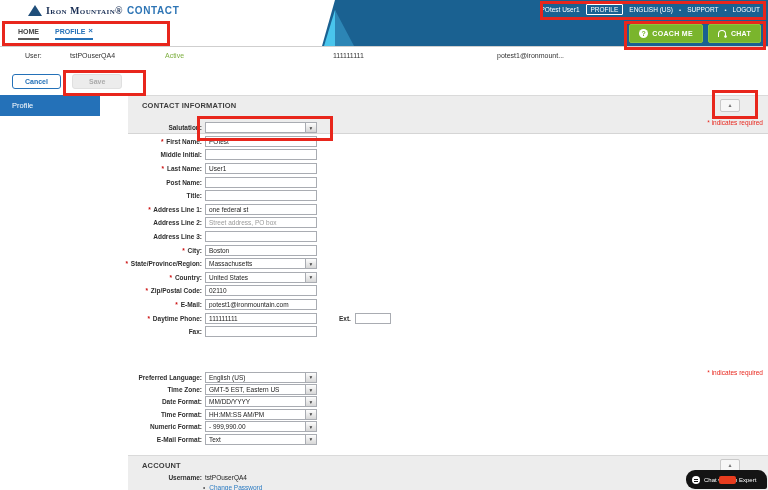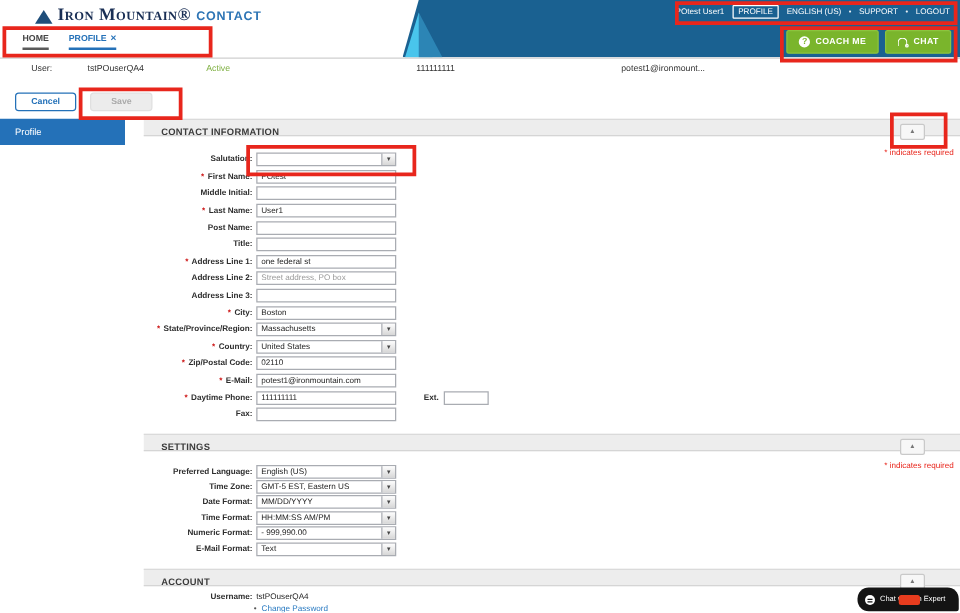--- a/index.html
+++ b/index.html
@@ -5,21 +5,21 @@
   * { margin:0; padding:0; box-sizing:border-box; }
   html,body { background:#fff; }
   body { font-family:"Liberation Sans", sans-serif; }
   #app { position:relative; width:768px; height:490px; background:#fff; overflow:hidden; }
 
   
   .logo { position:absolute; left:28px; top:5px; display:flex; align-items:center; gap:4px; }
   .logo-tri { width:0; height:0; border-left:7px solid transparent; border-right:7px solid transparent;
               border-bottom:11px solid #1f4e7a; }
   .logo-im { font-family:"Liberation Serif", serif; font-variant:small-caps; font-weight:bold;
-             font-size:14px; color:#1a2f55; letter-spacing:.4px; }
+             font-size:10px; color:#1a2f55; letter-spacing:.4px; }
   .logo-connect { font-size:10px; font-weight:bold; color:#2e75b5; letter-spacing:.6px; }
 
   .banner { position:absolute; left:322px; top:0; width:446px; height:46px; background:#1a6191;
             clip-path:polygon(13px 0, 100% 0, 100% 100%, 0 100%); }
   .mountain { position:absolute; left:316px; top:0; }
 
   .topnav { position:absolute; right:8px; top:4px; display:flex; align-items:center; gap:6px;
             color:#fff; font-size:6.5px; z-index:5; }
   .topnav .boxed { border:1px solid #fff; padding:1px 4px; border-radius:1px; }
   .topnav .sep { font-size:6px; opacity:.9; }
@@ -54,21 +54,21 @@
   .btn-cancel { position:absolute; left:12px; top:74px; font-size:7px; font-weight:bold; color:#2471b8;
                 background:#fff; border:1px solid #2471b8; border-radius:3px; padding:3px 12px; }
   .btn-save { position:absolute; left:72px; top:74px; font-size:7px; font-weight:bold; color:#ababab;
               background:#ececec; border:1px solid #e0e0e0; border-radius:3px; padding:3px 16px; }
 
   
   .side-item { position:absolute; left:0; top:95px; width:100px; height:21px; background:#2471b8;
                color:#fff; font-size:7.5px; line-height:21px; padding-left:12px; }
 
   
-  .secbar { position:absolute; left:115px; right:0; height:14px; background:#ededed;
+  .secbar { position:absolute; left:128px; right:0; height:39px; background:#ededed;
             border-top:1px solid #dadada; border-bottom:1px solid #d5d5d5; }
   .secbar .title { font-size:7.5px; font-weight:bold; color:#3c3c3c; line-height:19px; padding-left:14px; letter-spacing:.2px; }
   .collapse-btn { position:absolute; right:28px; top:3px; width:20px; height:13px; background:#f7f7f7;
             border:1px solid #c9c9c9; border-radius:2px; font-size:6px; color:#777; text-align:center; line-height:11px; }
   #bar-contact { top:95px; } #bar-settings { top:347px; } #bar-account { top:455px; }
 
   .req-note { position:absolute; right:5px; font-size:6.5px; color:#e8261c; }
   #note-contact { top:119px; } #note-settings { top:369px; }
 
   
@@ -250,24 +250,20 @@
         <input class="finput" type="text" value="111111111" style="">
         <span class="ext-lab">Ext.</span>
         <input class="ext-input" type="text" style="">
       </div>
       <div class="frow">
         <span class="flabel"> Fax:</span>
         <input class="finput" type="text" style="">
       </div>
     </div>
 
-  <div class="secbar" id="bar-settings">
-    <div class="title">SETTINGS</div>
-    <div class="collapse-btn">▴</div>
-  </div>
   <div class="req-note" id="note-settings">* indicates required</div>
   <div class="rows" id="settings-rows">
       <div class="frow">
         <span class="flabel"> Preferred Language:</span>
         <div class="fselect">
           <span class="sel-val">English (US)</span>
           <span class="sel-arrow">▾</span>
         </div>
       </div>
       <div class="frow">

